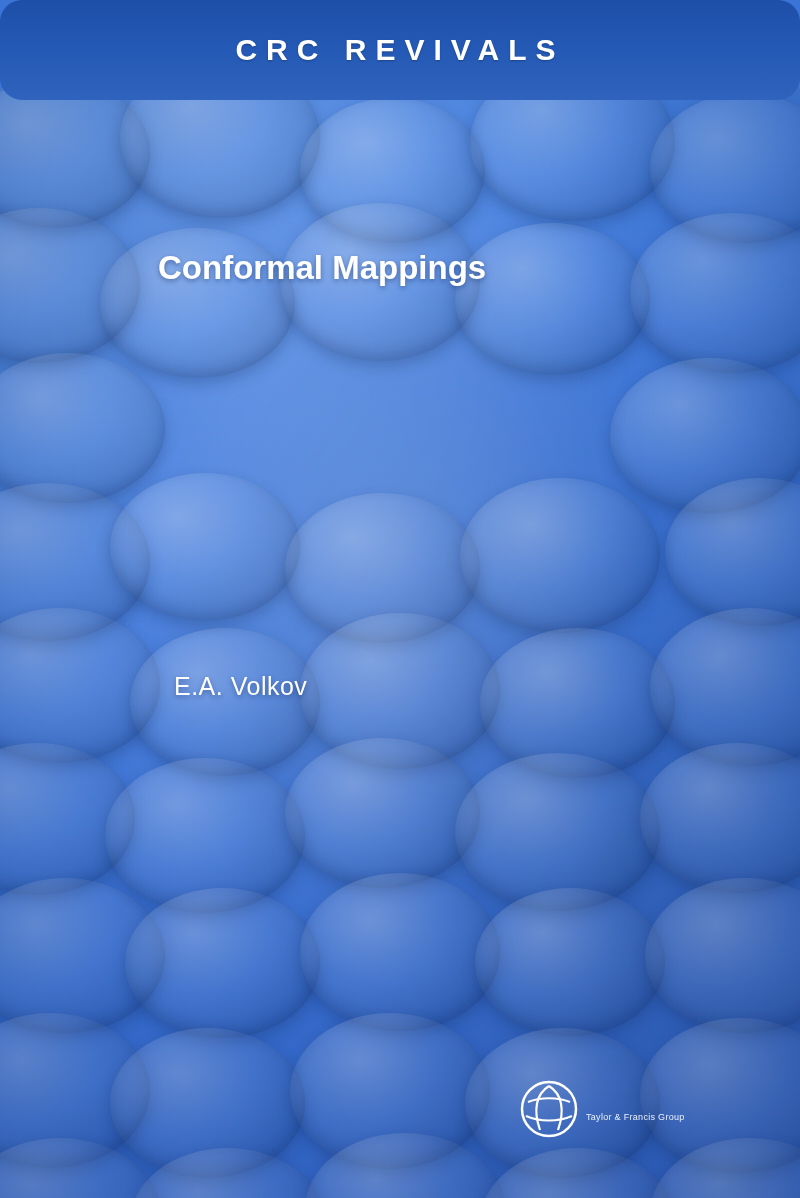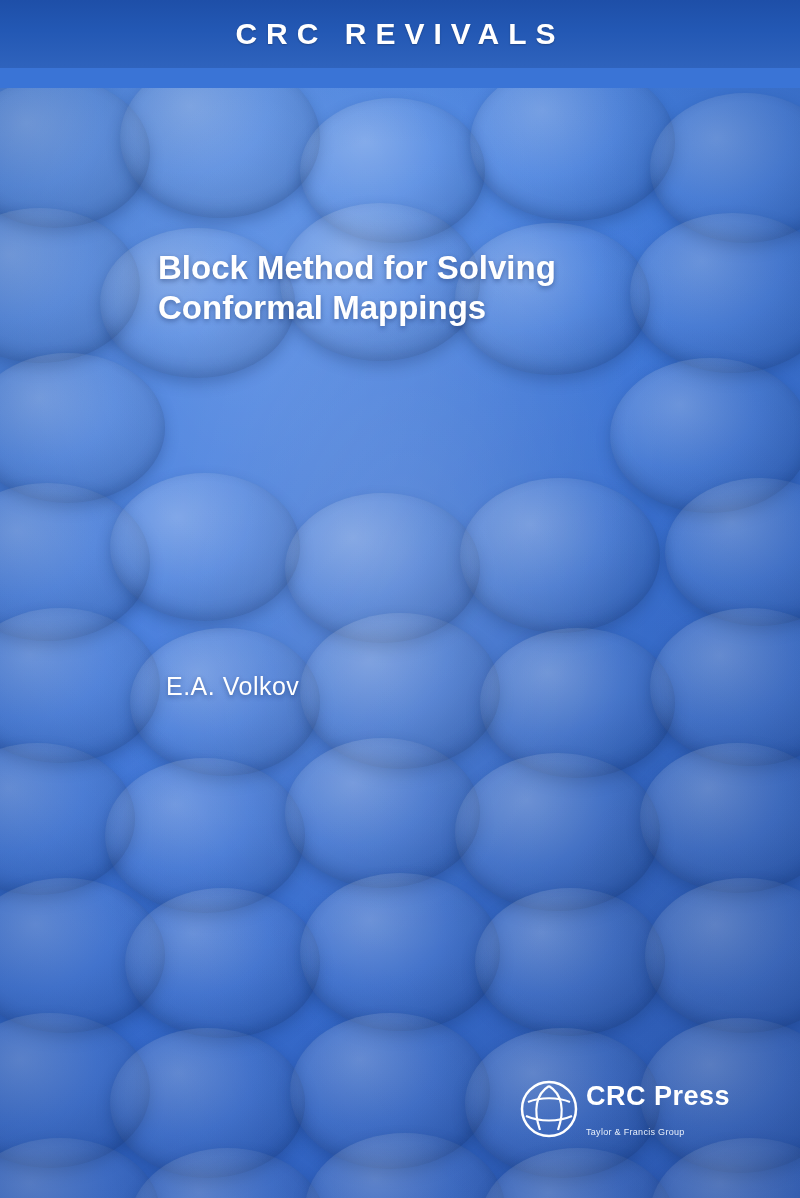--- a/index.html
+++ b/index.html
@@ -17,26 +17,27 @@
     overflow: hidden;
     background: #3a74d6;
   }
 
   
   .banner {
     position: absolute;
     left: 0;
     top: 0;
     width: 800px;
-    height: 68px;
+    height: 100px;
     background: linear-gradient(180deg, #1e4fa8 0%, #2358b4 45%, #2f63bd 100%);
     display: flex;
     align-items: center;
     justify-content: center;
     z-index: 6;
+    border-radius: 22px;
   }
   .banner-text {
     color: #ffffff;
     font-size: 30px;
     font-weight: bold;
     letter-spacing: 9px;
     text-align: center;
     text-shadow: 0 1px 2px rgba(0,0,0,0.25);
   }
 
@@ -83,21 +84,21 @@
     color: #ffffff;
     font-size: 33px;
     font-weight: bold;
     line-height: 40px;
     text-shadow: 0 2px 5px rgba(15,40,95,0.45);
     white-space: nowrap;
   }
 
   .author {
     position: absolute;
-    left: 166px;
+    left: 174px;
     top: 672px;
     color: #ffffff;
     font-size: 25px;
     font-weight: normal;
     letter-spacing: 0.5px;
     text-shadow: 0 2px 5px rgba(15,40,95,0.45);
     z-index: 5;
   }
 
   
@@ -197,35 +198,33 @@
       <div class="pebble" style="left:-40px;  top:1050px; width:200px; height:150px;"></div>
       <div class="pebble" style="left:130px;  top:1060px; width:195px; height:148px;"></div>
       <div class="pebble" style="left:305px;  top:1045px; width:200px; height:152px;"></div>
       <div class="pebble" style="left:480px;  top:1060px; width:195px; height:150px;"></div>
       <div class="pebble" style="left:650px;  top:1050px; width:200px; height:152px;"></div>
     </div>
     <div class="vignette"></div>
   </div>
 
   <div class="title-block">
-    <div class="title-line">Block Method for Solving</div>
     <div class="title-line">Conformal Mappings</div>
   </div>
 
   <div class="author">E.A. Volkov</div>
 
   <div class="logo">
     <div class="logo-mark">
       <svg width="58" height="58" viewBox="0 0 58 58" aria-hidden="true">
         <circle cx="29" cy="29" r="27" fill="none" stroke="#ffffff" stroke-width="2.5"></circle>
         <path d="M29 6 C16 14, 13 30, 20 50" fill="none" stroke="#ffffff" stroke-width="2.2"></path>
         <path d="M29 6 C42 14, 45 30, 38 50" fill="none" stroke="#ffffff" stroke-width="2.2"></path>
         <path d="M8 22 C20 17, 38 17, 50 22" fill="none" stroke="#ffffff" stroke-width="2.2"></path>
         <path d="M6 36 C20 42, 38 42, 52 36" fill="none" stroke="#ffffff" stroke-width="2.2"></path>
       </svg>
     </div>
     <div class="logo-text">
-      <div class="logo-name">CRC Press</div>
       <div class="logo-sub">Taylor &amp; Francis Group</div>
     </div>
   </div>
 
 </div>
 
 </body></html>

